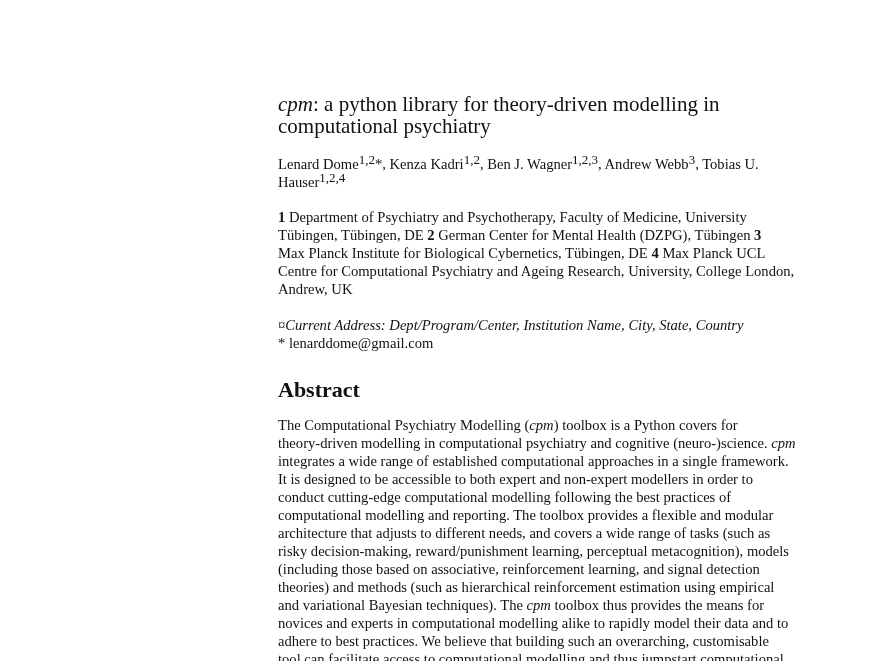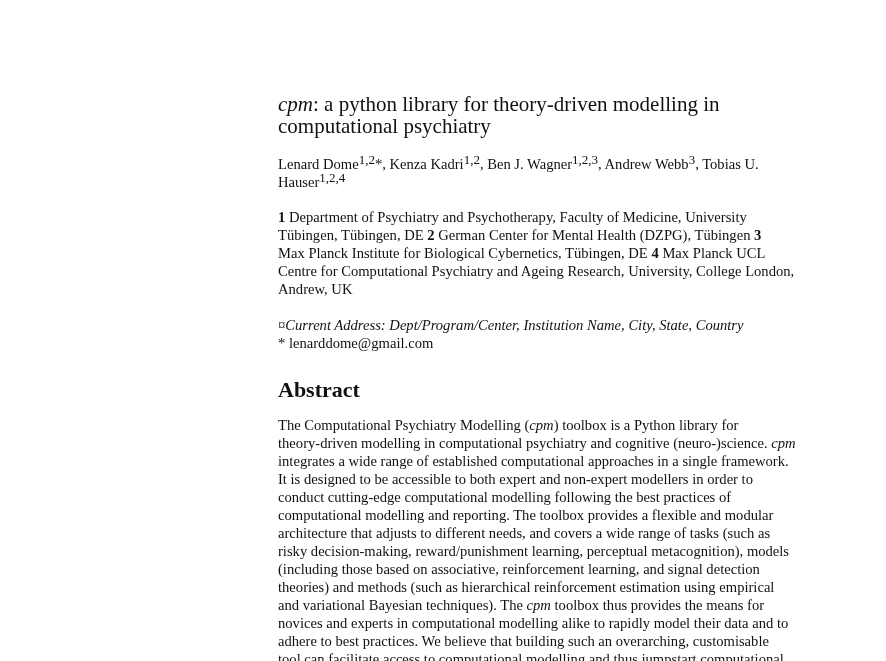--- a/index.html
+++ b/index.html
@@ -34,21 +34,21 @@
   <div class="body-line" style="top:180px;"><span>Tübingen, Tübingen, DE </span><span class="b">2</span><span> German Center for Mental Health (DZPG), Tübingen </span><span class="b">3</span></div>
   <div class="body-line" style="top:198px;"><span>Max Planck Institute for Biological Cybernetics, Tübingen, DE </span><span class="b">4</span><span> Max Planck UCL</span></div>
   <div class="body-line" style="top:216px;">Centre for Computational Psychiatry and Ageing Research, University, College London,</div>
   <div class="body-line" style="top:234px;">Andrew, UK</div>
 
   <div class="body-line" style="top:270px;font-style:italic;">¤Current Address: Dept/Program/Center, Institution Name, City, State, Country</div>
   <div class="body-line" style="top:288px;">* lenarddome@gmail.com</div>
 
   <div class="heading">Abstract</div>
 
-  <div class="body-line" style="top:370px;"><span>The Computational Psychiatry Modelling (</span><span class="i">cpm</span><span>) toolbox is a Python library for</span></div>
+  <div class="body-line" style="top:370px;"><span>The Computational Psychiatry Modelling (</span><span class="i">cpm</span><span>) toolbox is a Python covers for</span></div>
   <div class="body-line" style="top:406px;">integrates a wide range of established computational approaches in a single framework.</div>
   <div class="body-line" style="top:388px;"><span>theory-driven modelling in computational psychiatry and cognitive (neuro-)science. </span><span class="i">cpm</span></div>
   <div class="body-line" style="top:424px;">It is designed to be accessible to both expert and non-expert modellers in order to</div>
   <div class="body-line" style="top:442px;">conduct cutting-edge computational modelling following the best practices of</div>
   <div class="body-line" style="top:460px;">computational modelling and reporting. The toolbox provides a flexible and modular</div>
   <div class="body-line" style="top:478px;">architecture that adjusts to different needs, and covers a wide range of tasks (such as</div>
   <div class="body-line" style="top:496px;">risky decision-making, reward/punishment learning, perceptual metacognition), models</div>
   <div class="body-line" style="top:514px;">(including those based on associative, reinforcement learning, and signal detection</div>
   <div class="body-line" style="top:532px;">theories) and methods (such as hierarchical reinforcement estimation using empirical</div>
   <div class="body-line" style="top:550px;"><span>and variational Bayesian techniques). The </span><span class="i">cpm</span><span> toolbox thus provides the means for</span></div>

